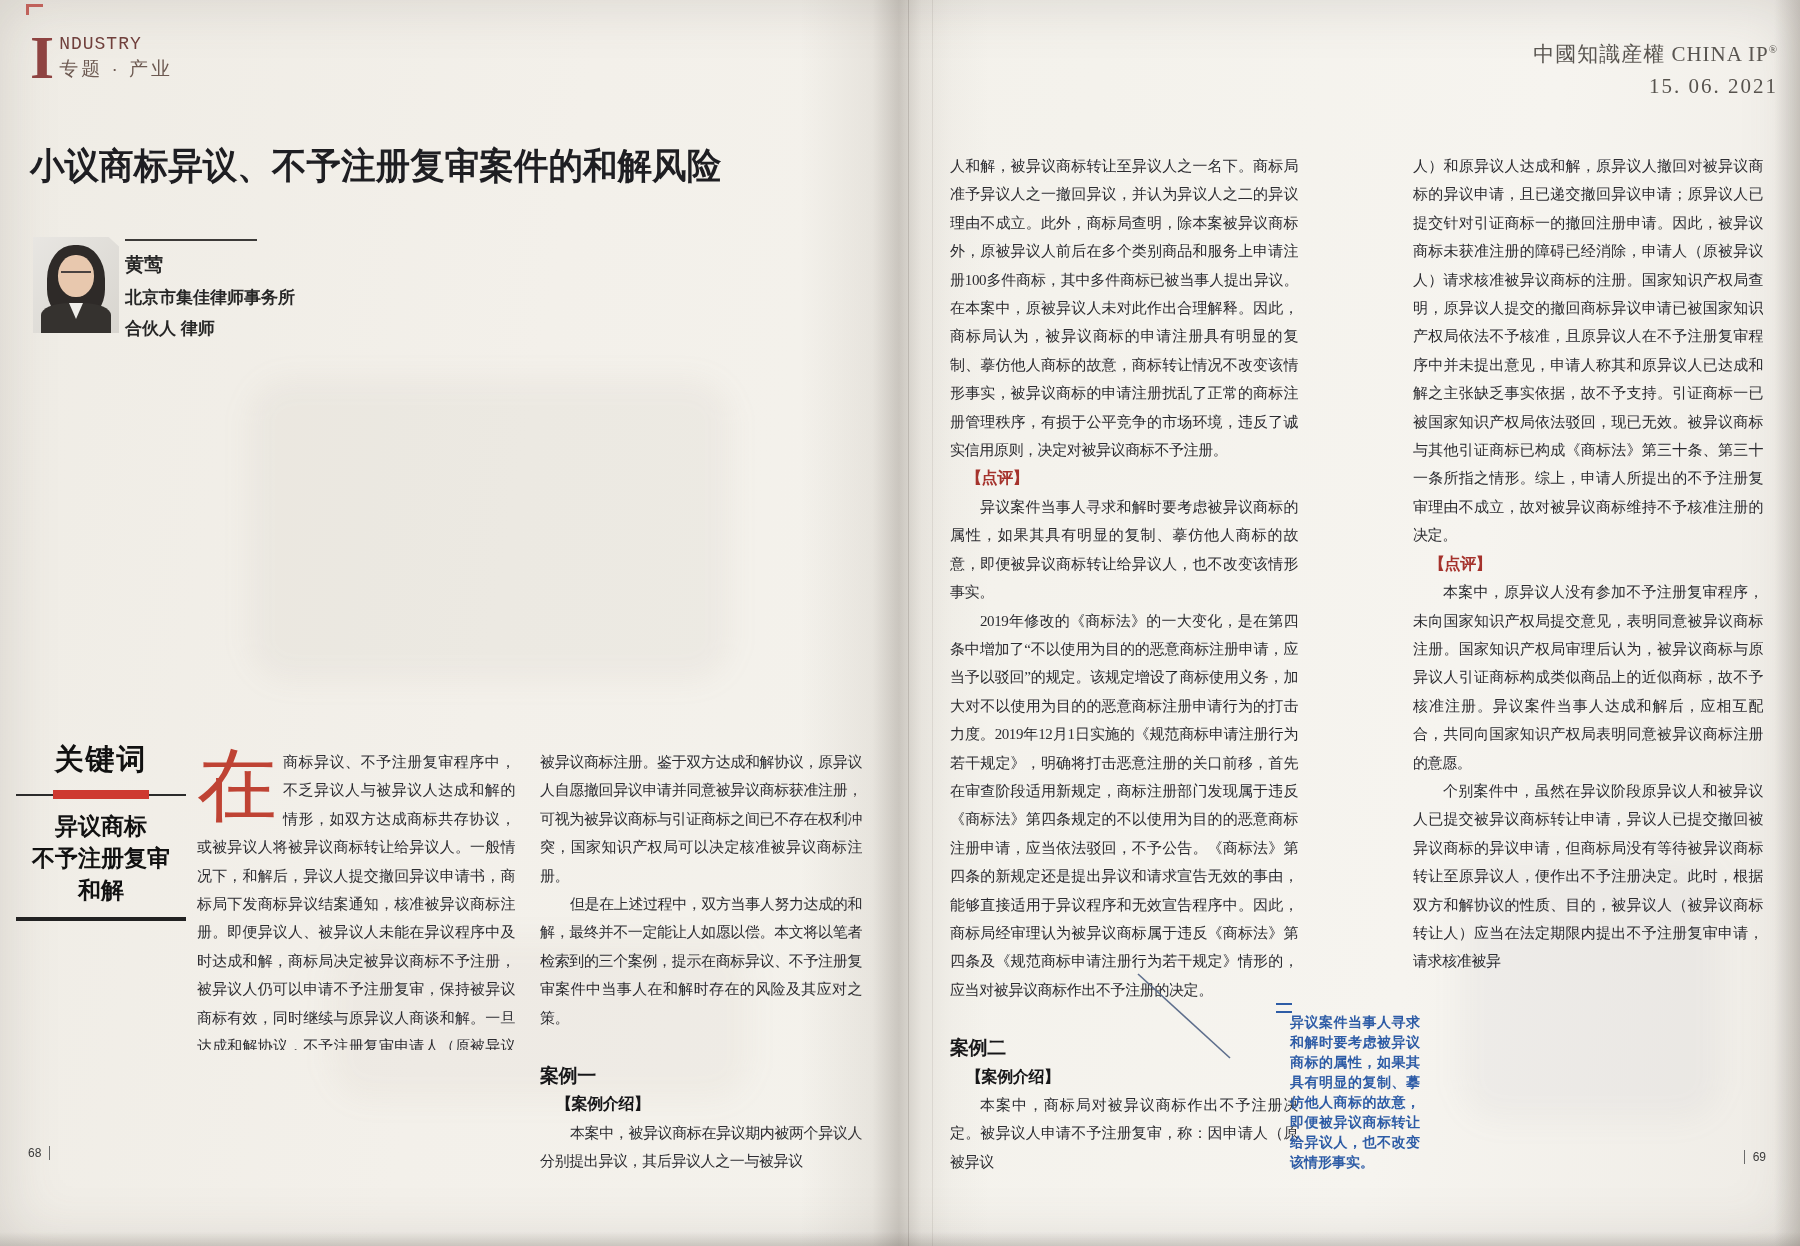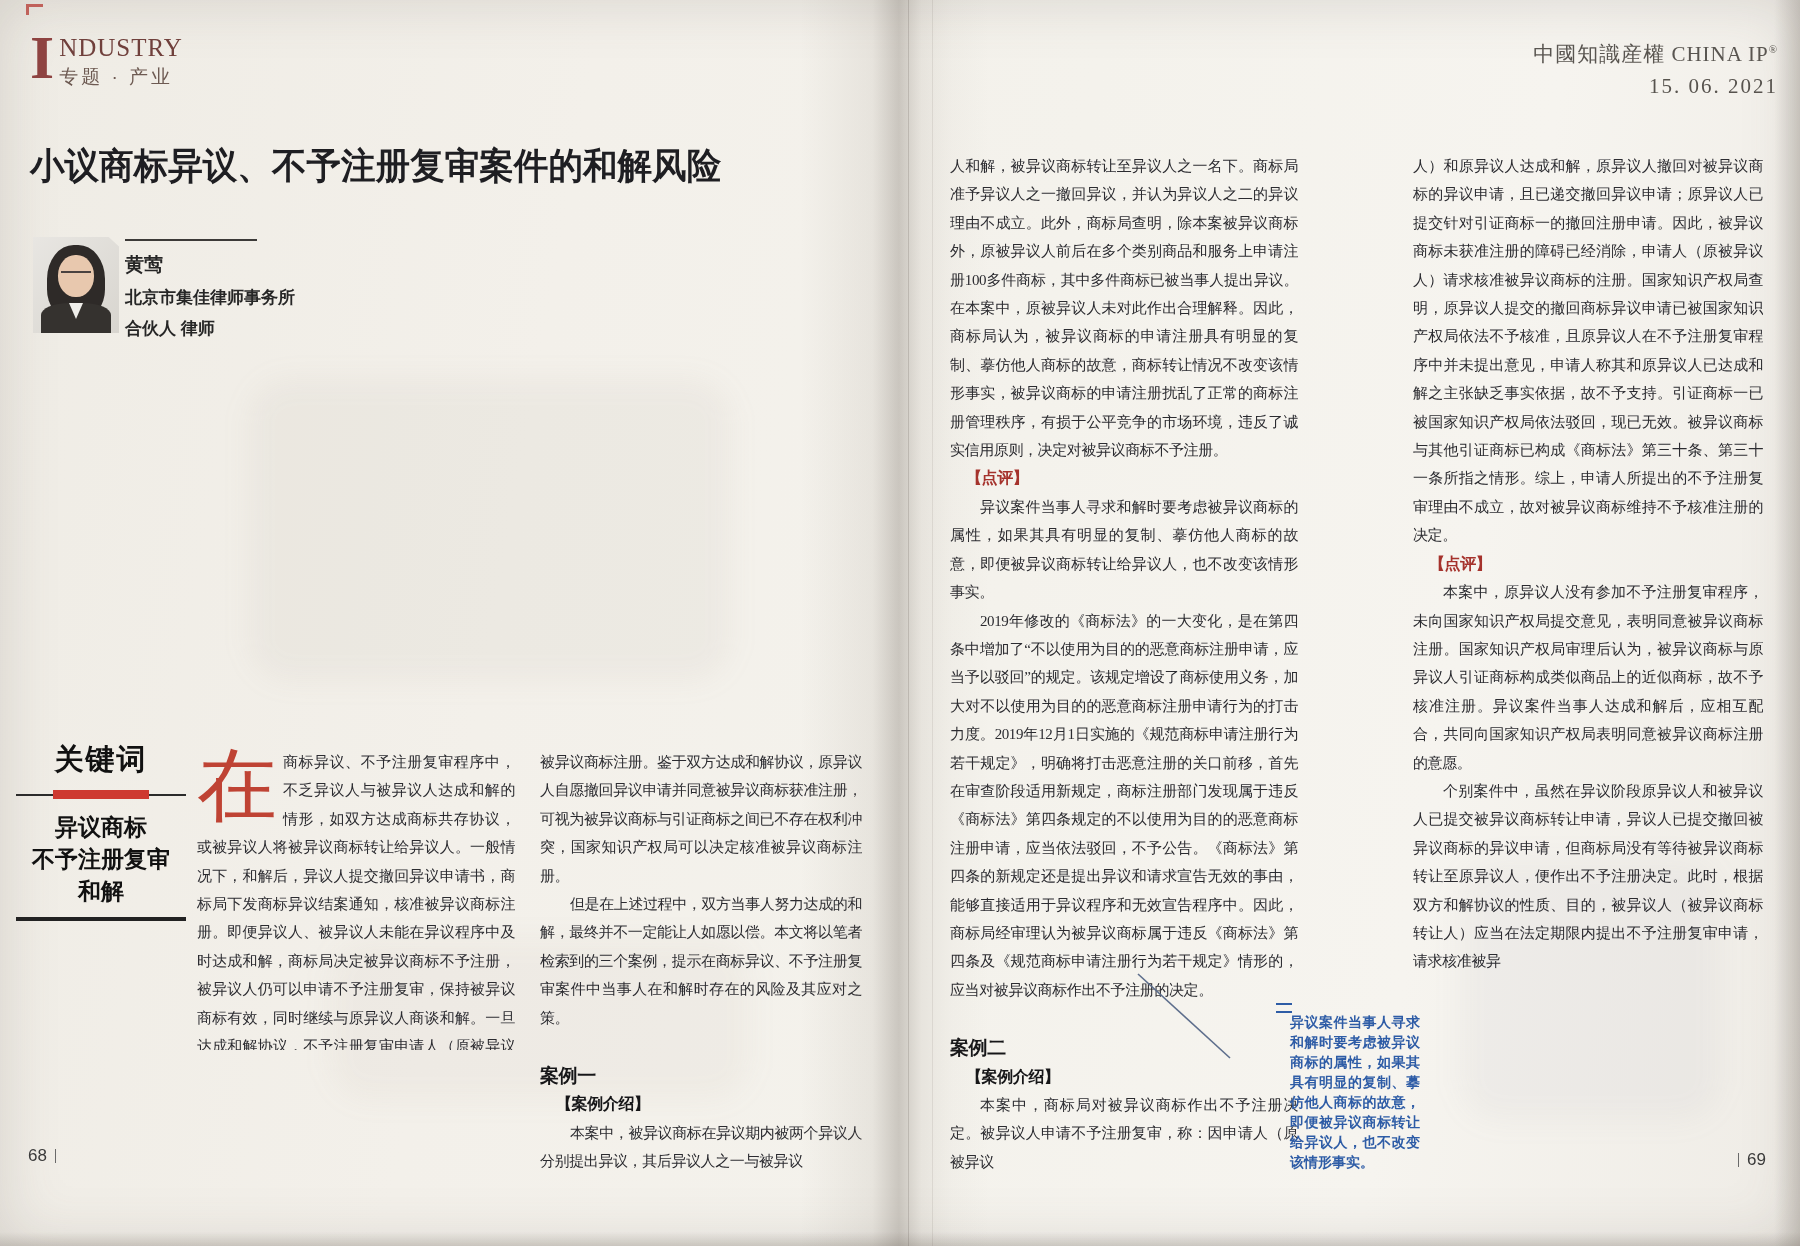--- a/index.html
+++ b/index.html
@@ -12,21 +12,21 @@
     background:linear-gradient(to right,rgba(120,108,96,0) 0%,rgba(120,108,96,.10) 38%,rgba(95,85,75,.28) 52%,rgba(120,108,96,.10) 64%,rgba(120,108,96,.03) 80%,rgba(120,108,96,0) 100%);}
   .spine-line{position:absolute;top:0;height:1246px;width:1px;background:rgba(70,60,55,.18);}
   .edge-shadow-r{position:absolute;right:0;top:0;width:26px;height:1246px;background:linear-gradient(to left,rgba(90,80,70,.22),rgba(90,80,70,0));}
   .edge-shadow-b{position:absolute;left:0;bottom:0;width:1800px;height:14px;background:linear-gradient(to top,rgba(90,80,70,.20),rgba(90,80,70,0));}
 
   .abs{position:absolute;}
 
   
   .hdr-left{left:30px;top:28px;width:300px;color:#7d4341;}
   .hdr-initial{font-family:"Liberation Serif",serif;font-size:62px;line-height:58px;font-weight:700;color:#8e4341;float:left;margin-right:5px;}
-  .hdr-word{font-family:Liberation Serif, serif;font-size:25px;letter-spacing:1px;color:#70403c;padding-top:6px;}
+  .hdr-word{font-family:Liberation Mono, monospace;font-size:18px;letter-spacing:1px;color:#70403c;padding-top:6px;}
   .hdr-sub{font-family:"Liberation Sans","DejaVu Sans",sans-serif;font-size:19px;color:#6d5a52;letter-spacing:3px;margin-top:2px;}
   .corner-mark{left:26px;top:4px;width:14px;height:8px;border-top:3px solid #b8433c;border-left:3px solid #b8433c;opacity:.8;}
 
   
   .hdr-right{right:22px;top:40px;text-align:right;color:#5f5b55;font-family:"Liberation Serif","DejaVu Serif",serif;}
   .brand{font-size:21px;letter-spacing:1px;color:#595550;}
   .brand sup{font-size:11px;}
   .issue-date{font-size:21px;margin-top:6px;letter-spacing:2px;color:#57534e;}
 
   
@@ -41,21 +41,21 @@
   .ph-glasses{position:absolute;left:28px;top:34px;width:30px;height:8px;border-top:2px solid #4a4240;}
   .ph-suit{position:absolute;left:8px;top:66px;width:70px;height:30px;border-radius:40% 40% 0 0;background:#35322f;}
   .ph-collar{position:absolute;left:36px;top:66px;width:14px;height:16px;background:#efeeea;clip-path:polygon(50% 100%,0 0,100% 0);}
   .author-rule{left:125px;top:239px;width:132px;height:2px;background:#3c3a38;}
   .author-block{left:125px;top:252px;width:260px;font-family:"Liberation Sans","DejaVu Sans",sans-serif;color:#262626;}
   .author-name{font-size:19px;font-weight:700;margin-bottom:8px;}
   .author-org{font-size:17px;font-weight:700;margin-bottom:8px;}
   .author-role{font-size:17px;font-weight:700;}
 
   
-  .kw-box{left:16px;top:740px;width:170px;text-align:center;font-family:Liberation Sans, sans-serif;color:#111;}
+  .kw-box{left:16px;top:740px;width:170px;text-align:center;font-family:Liberation Serif, serif;color:#111;}
   .kw-head{font-size:29px;font-weight:900;letter-spacing:2px;}
   .kw-divider{position:relative;height:9px;margin:10px 0 12px 0;}
   .kw-divider .thin{position:absolute;left:0;top:4px;width:100%;height:2px;background:#2b2b2b;}
   .kw-divider .redbar{position:absolute;left:22%;top:0;width:56%;height:9px;background:#ce3a31;}
   .kw-item{font-size:23px;font-weight:900;line-height:32px;}
   .kw-bottom{margin-top:10px;height:4px;background:#222;}
 
   
   .col{position:absolute;font-size:15px;line-height:28.4px;letter-spacing:-0.4px;color:#2b2b30;text-align:justify;overflow:hidden;}
   .col p{margin:0;}
@@ -69,21 +69,21 @@
   #col2{left:540px;top:748px;width:322px;height:436px;}
   #colA{left:950px;top:152px;width:348px;height:1042px;}
   #colC{left:1413px;top:152px;width:350px;height:1000px;}
 
   
   .pullquote{left:1290px;top:1012px;width:130px;font-size:14px;line-height:20px;font-weight:700;
     color:#2e5ca6;text-align:justify;letter-spacing:0;font-family:"Liberation Sans","DejaVu Sans",sans-serif;}
   .quote-mark-svg{left:1120px;top:958px;}
 
   
-  .pageno{font-family:"Liberation Sans","DejaVu Sans",sans-serif;font-size:17px;color:#3a3a3a;display:flex;align-items:center;gap:8px;}
+  .pageno{font-family:"Liberation Sans","DejaVu Sans",sans-serif;font-size:12px;color:#3a3a3a;display:flex;align-items:center;gap:8px;}
   .pageno .tick{display:inline-block;width:1px;height:14px;background:#6a6a6a;}
   #pageno-left{left:28px;top:1146px;}
   #pageno-right{right:34px;top:1150px;justify-content:flex-end;}
 
   
   .ghost{position:absolute;border-radius:40px;filter:blur(14px);pointer-events:none;}
   #ghost1{left:250px;top:380px;width:480px;height:300px;background:rgba(150,140,125,.07);}
   #ghost2{left:1460px;top:860px;width:260px;height:260px;background:rgba(140,135,150,.06);}
   #ghost3{left:330px;top:940px;width:420px;height:160px;background:rgba(150,140,125,.05);}
 </style>

